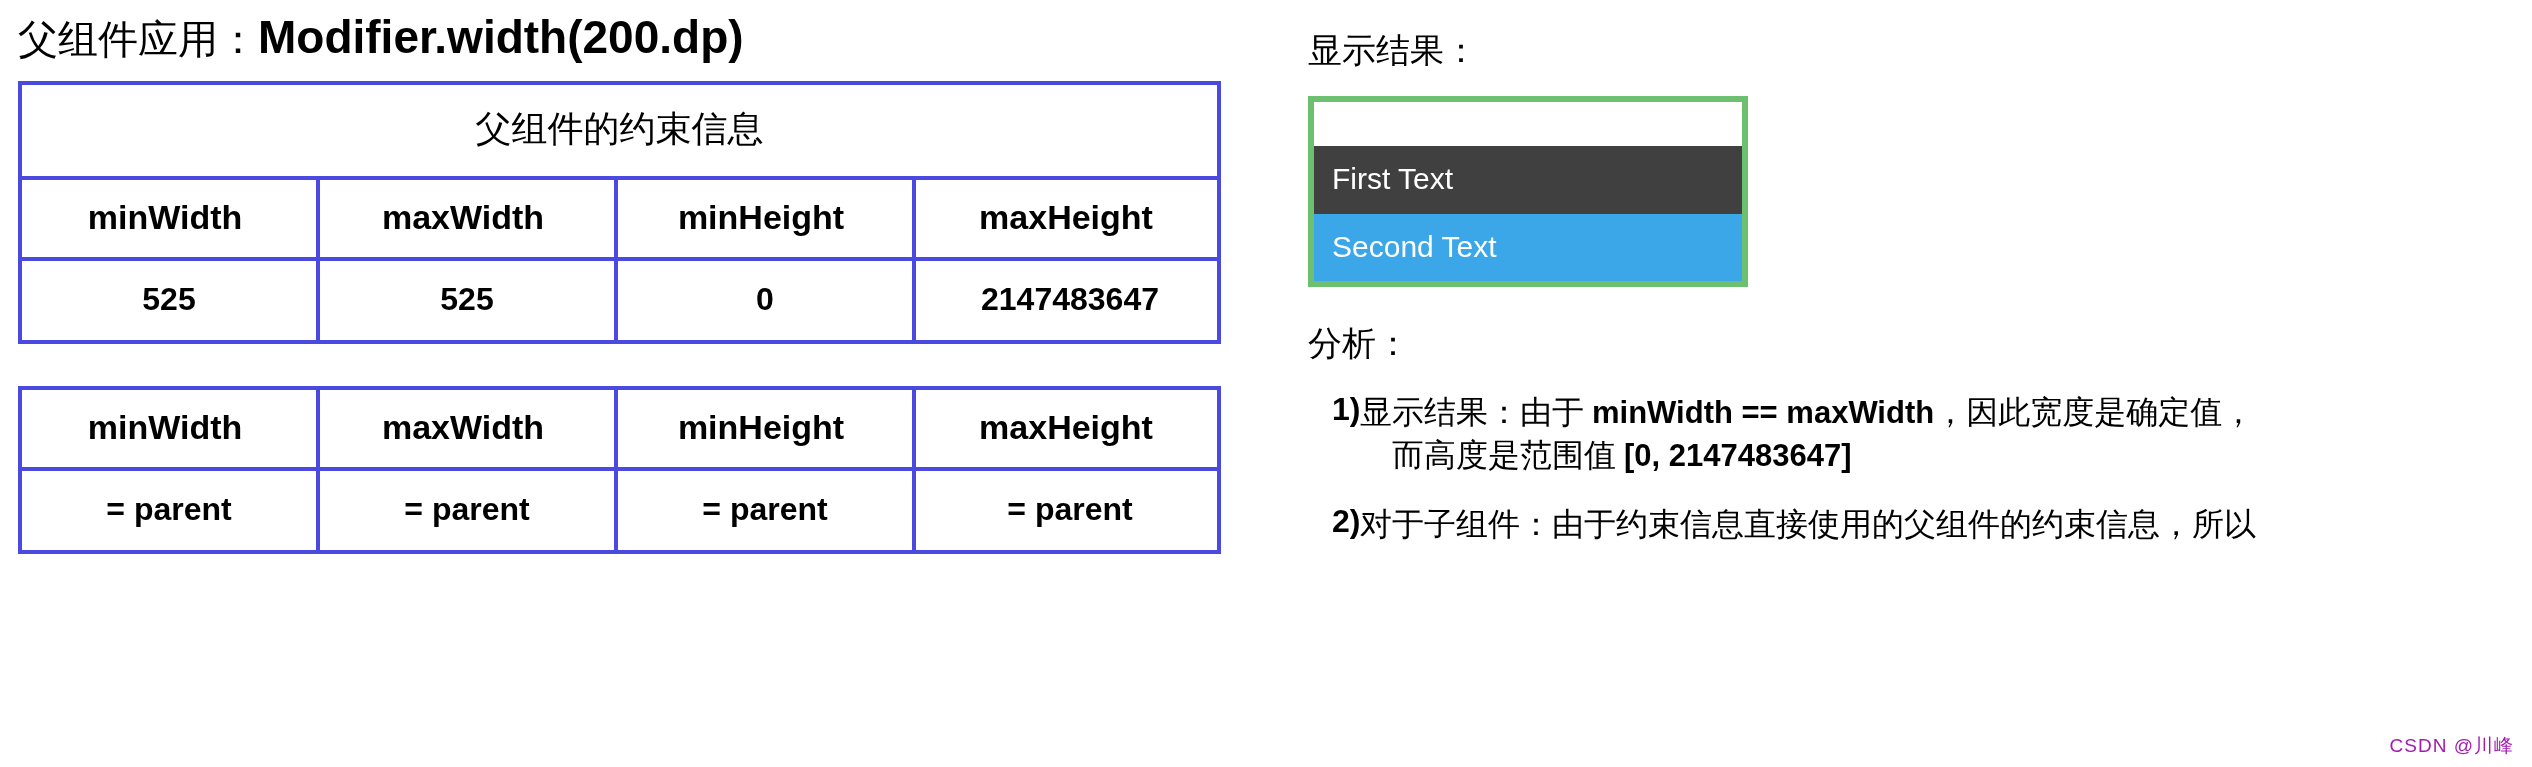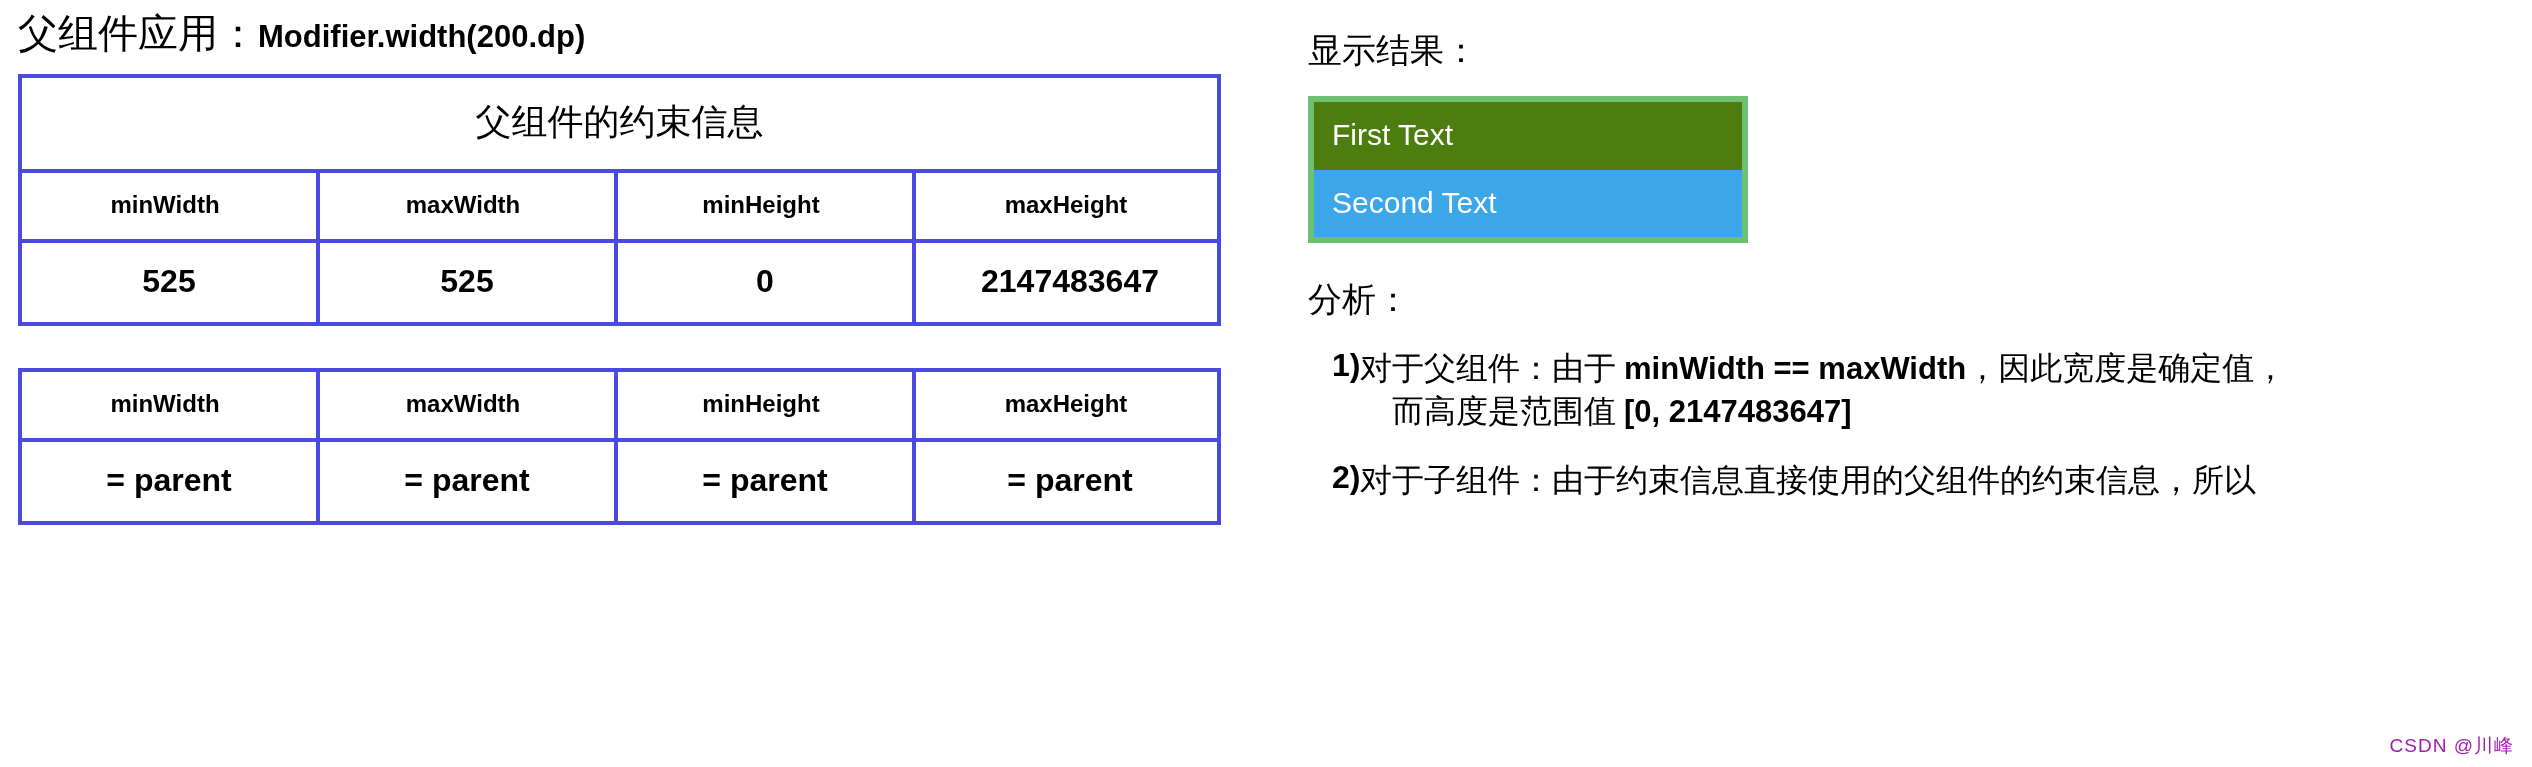--- a/index.html
+++ b/index.html
@@ -27,21 +27,21 @@
     font-family: "Liberation Serif", serif;
     font-size: 40px;
     color: #000;
     white-space: nowrap;
     line-height: 1.2;
     margin-bottom: 16px;
   }
   .headline .mono-bold {
     font-family: "Liberation Sans", sans-serif;
     font-weight: bold;
-    font-size: 31px;
+    font-size: 46px;
   }
 
   .constraint-table {
     border: 4px solid #4a4ae0;
     border-collapse: separate;
     width: 1195px;
     background: #fff;
     margin-bottom: 42px;
   }
   .ct-title {
@@ -56,21 +56,21 @@
     display: flex;
   }
   .ct-row.header-row {
     border-bottom: 4px solid #4a4ae0;
   }
   .ct-cell {
     flex: 1 1 0;
     text-align: center;
     font-family: "Liberation Sans", sans-serif;
     font-weight: bold;
-    font-size: 24px;
+    font-size: 34px;
     color: #000;
     padding: 18px 12px 20px 4px;
     border-right: 4px solid #4a4ae0;
     box-sizing: border-box;
   }
   .ct-cell:last-child {
     border-right: none;
     margin-left: 7px;
   }
   .ct-cell.value {
@@ -98,21 +98,21 @@
     box-sizing: border-box;
     background: #fff;
   }
   .preview-band {
     padding: 14px 18px 16px 18px;
     font-family: "Liberation Sans", sans-serif;
     font-size: 30px;
     color: #ffffff;
     line-height: 1.25;
   }
-  .band-first { background: #4d7c0f; }
+  .band-first { background: #404040; margin-top: 44px; }
   .band-second { background: #3ba7e8; }
 
   .analysis-label {
     font-family: "Liberation Serif", serif;
     font-size: 34px;
     color: #000;
     margin-top: 34px;
     margin-bottom: 24px;
   }
 
@@ -217,21 +217,21 @@
     <div class="preview-band band-second">
       <span>Second Text</span>
     </div>
   </div>
 
   <div class="analysis-label">分析：</div>
 
   <ul class="analysis-list">
     <li class="analysis-item">
       <span class="item-marker">1)</span>
-      <span class="item-body"><span>对于父组件：由于 </span><span class="b">minWidth == maxWidth</span><span>，因此宽度是确定值，</span><span class="item-line2"><span>而高度是范围值 </span><span class="b">[0, 2147483647]</span></span></span>
+      <span class="item-body"><span>显示结果：由于 </span><span class="b">minWidth == maxWidth</span><span>，因此宽度是确定值，</span><span class="item-line2"><span>而高度是范围值 </span><span class="b">[0, 2147483647]</span></span></span>
     </li>
     <li class="analysis-item">
       <span class="item-marker">2)</span>
       <span class="item-body"><span>对于子组件：由于约束信息直接使用的父组件的约束信息，所以</span></span>
     </li>
   </ul>
 
 </div>
 
 <div class="watermark">CSDN @川峰</div>

